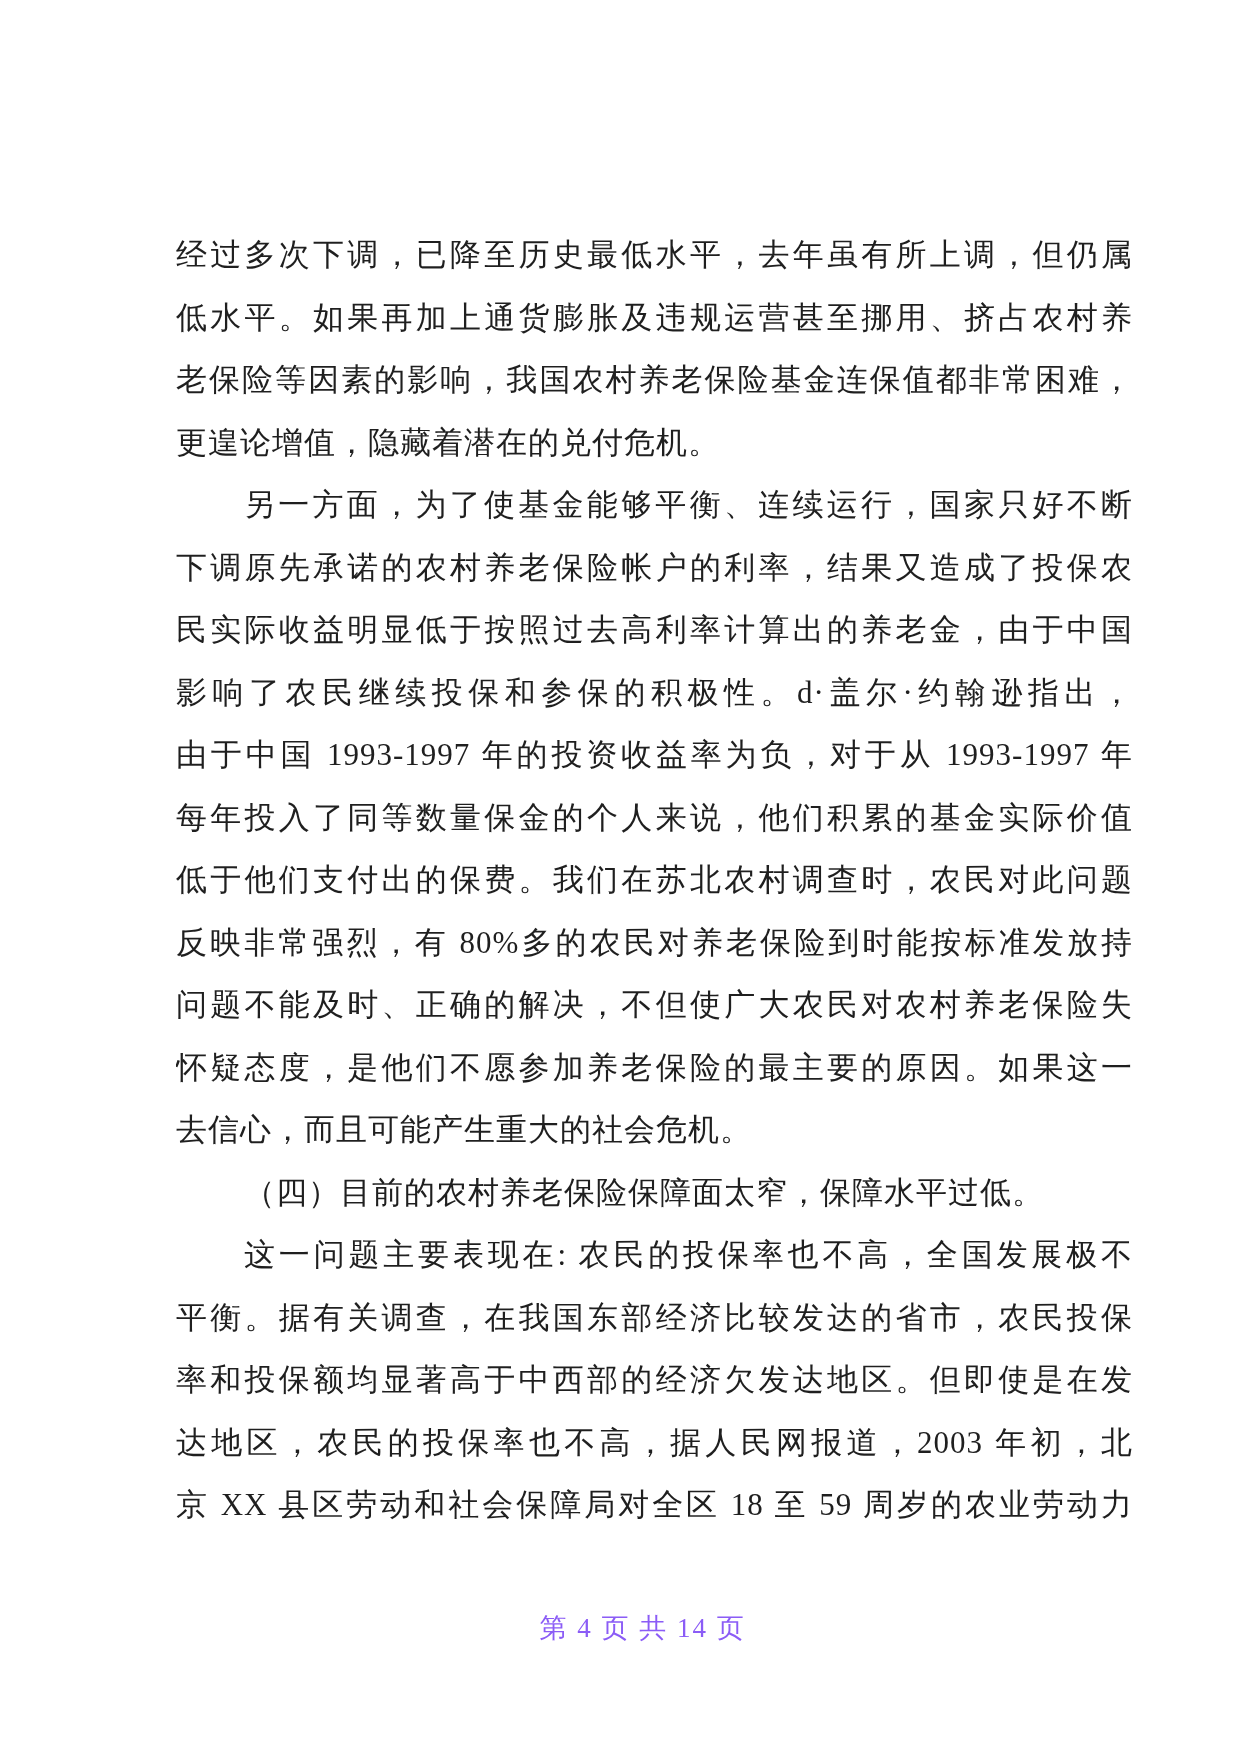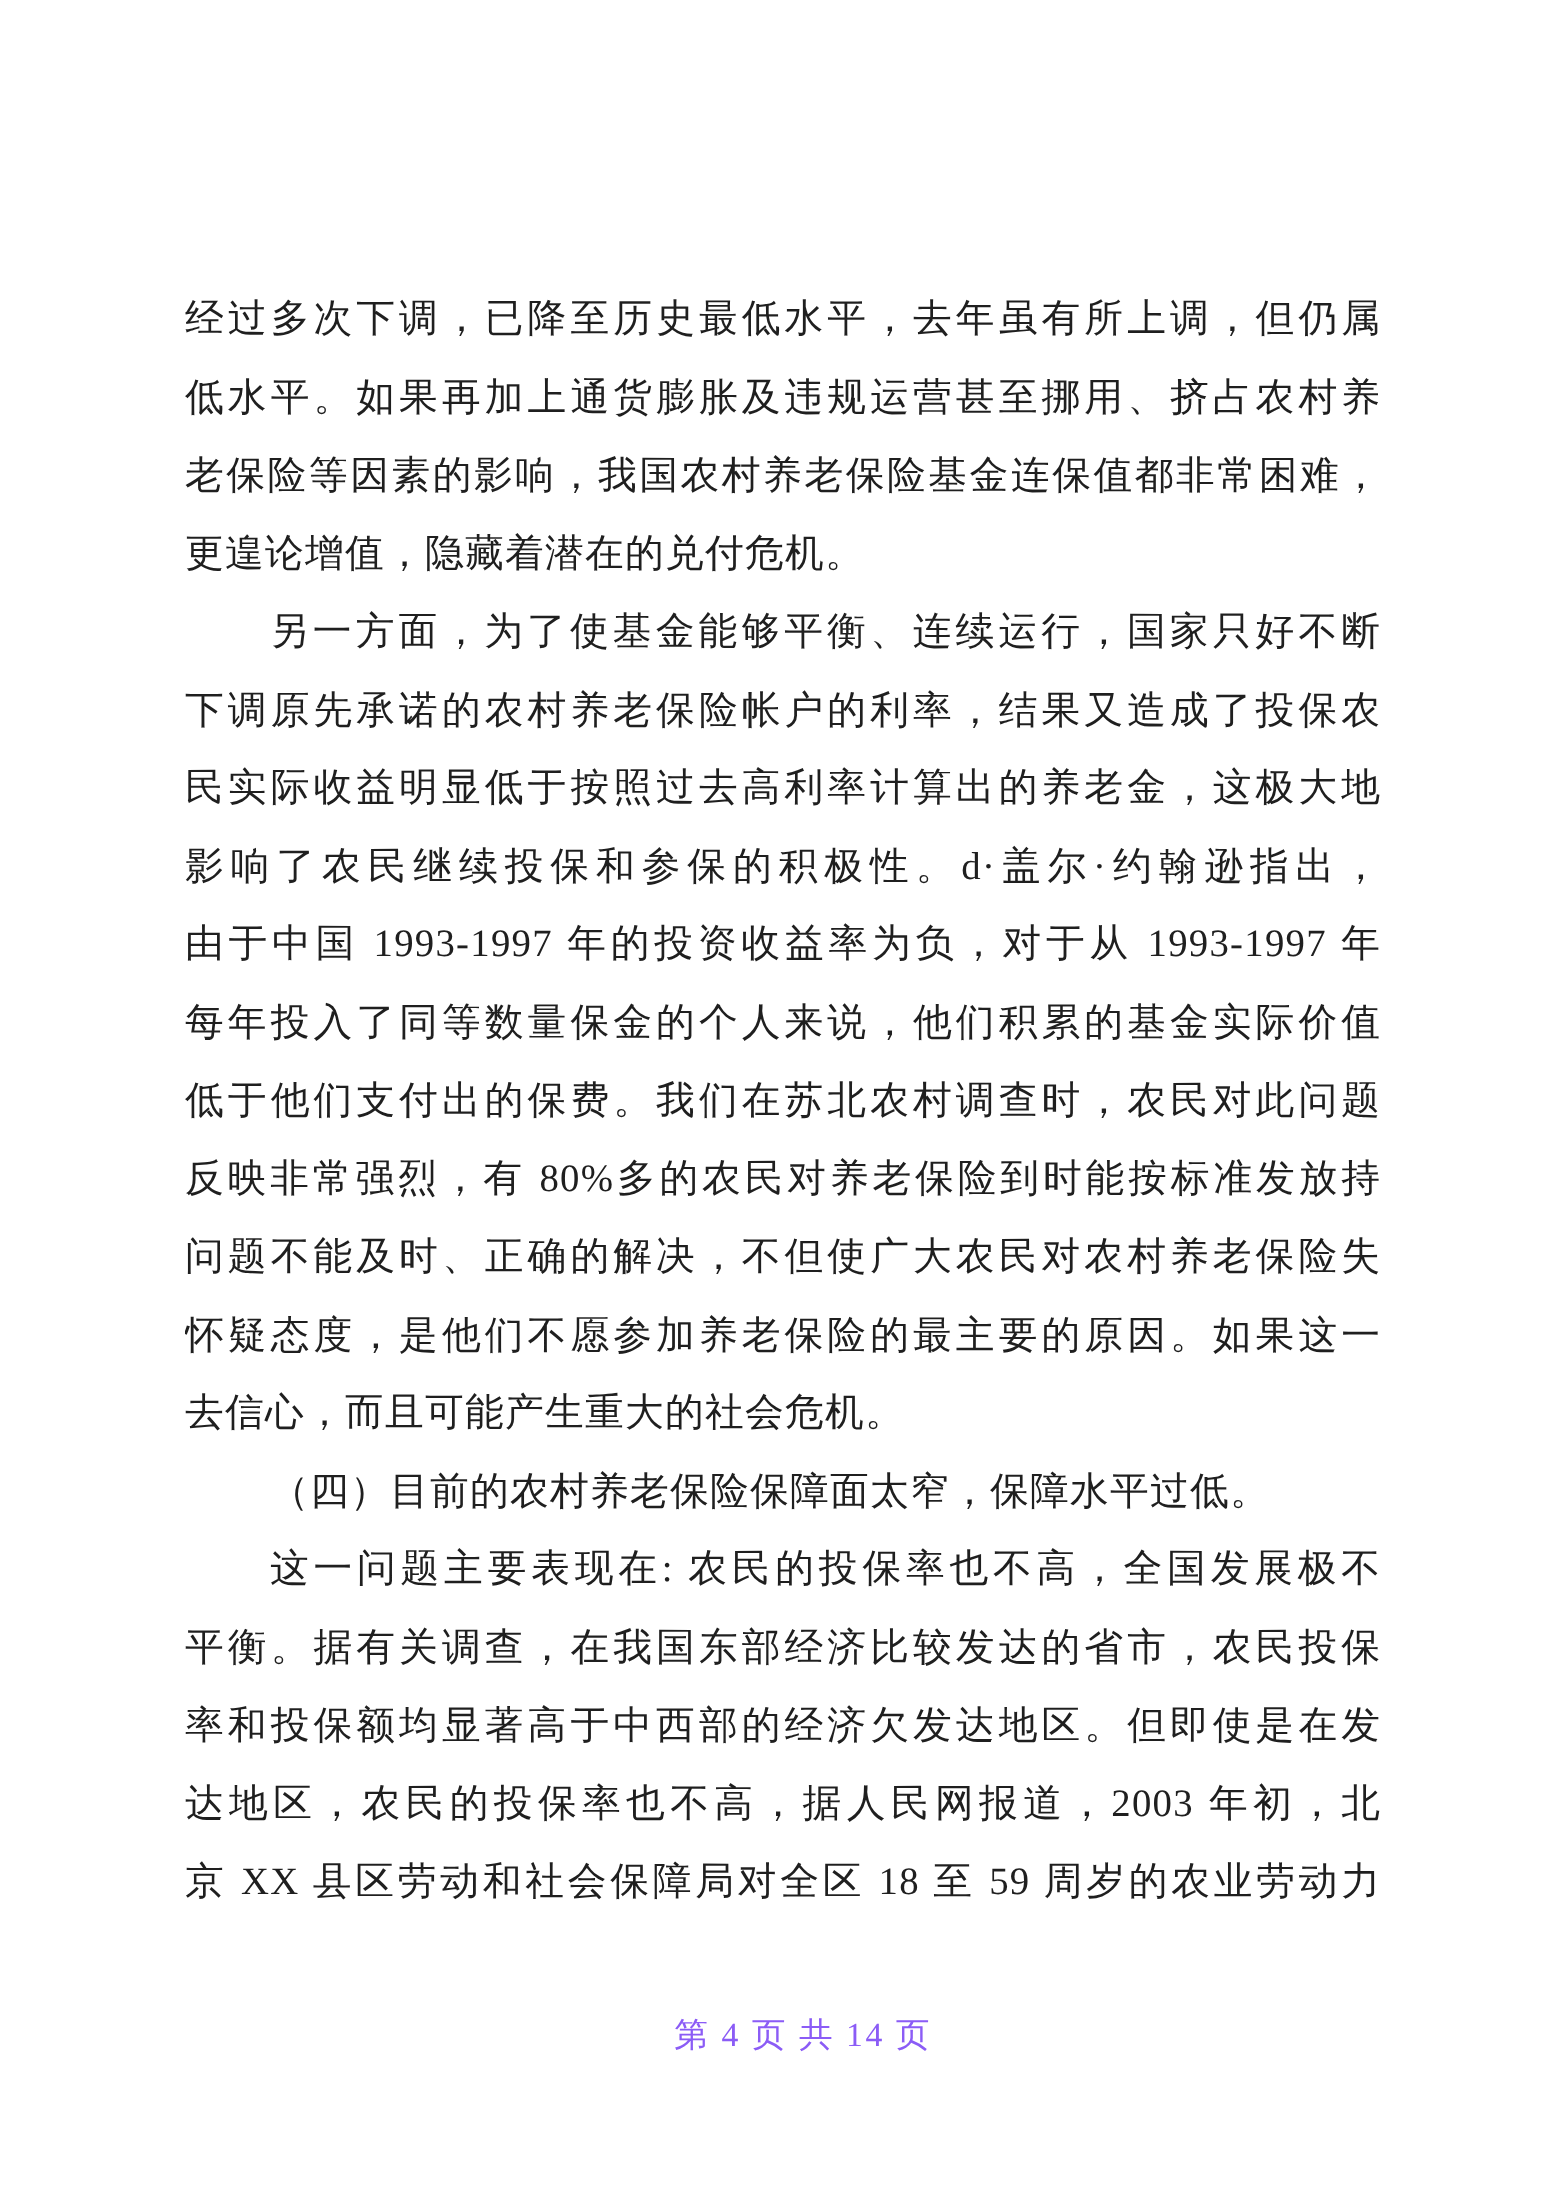--- a/index.html
+++ b/index.html
@@ -12,21 +12,21 @@
     position: relative;
     width: 1241px;
     height: 1754px;
     background: #ffffff;
     overflow: hidden;
     font-family: "Liberation Serif", serif;
     color: #1f1f1f;
   }
   .doc-body {
     position: absolute;
-    left: 148px;
+    left: 176px;
     top: 224px;
     width: 957px;
   }
   .tline {
     height: 62.5px;
     line-height: 62.5px;
     font-size: 31px;
     letter-spacing: 1px;
     color: #1f1f1f;
     text-align: justify;
@@ -60,21 +60,21 @@
 
 <div class="page">
   <div class="doc-body">
 
   <div class="tline">经过多次下调，已降至历史最低水平，去年虽有所上调，但仍属</div>
       <div class="tline">低水平。如果再加上通货膨胀及违规运营甚至挪用、挤占农村养</div>
       <div class="tline">老保险等因素的影响，我国农村养老保险基金连保值都非常困难，</div>
       <div class="tline end">更遑论增值，隐藏着潜在的兑付危机。</div>
       <div class="tline indent">另一方面，为了使基金能够平衡、连续运行，国家只好不断</div>
       <div class="tline">下调原先承诺的农村养老保险帐户的利率，结果又造成了投保农</div>
-      <div class="tline">民实际收益明显低于按照过去高利率计算出的养老金，这极大地</div>
+      <div class="tline">民实际收益明显低于按照过去高利率计算出的养老金，由于中国</div>
       <div class="tline">影响了农民继续投保和参保的积极性。d·盖尔·约翰逊指出，</div>
       <div class="tline">由于中国 1993-1997 年的投资收益率为负，对于从 1993-1997 年</div>
       <div class="tline">每年投入了同等数量保金的个人来说，他们积累的基金实际价值</div>
       <div class="tline">低于他们支付出的保费。我们在苏北农村调查时，农民对此问题</div>
       <div class="tline">反映非常强烈，有 80%多的农民对养老保险到时能按标准发放持</div>
       <div class="tline">问题不能及时、正确的解决，不但使广大农民对农村养老保险失</div>
       <div class="tline">怀疑态度，是他们不愿参加养老保险的最主要的原因。如果这一</div>
       <div class="tline end">去信心，而且可能产生重大的社会危机。</div>
       <div class="tline indent end">（四）目前的农村养老保险保障面太窄，保障水平过低。</div>
       <div class="tline indent">这一问题主要表现在: 农民的投保率也不高，全国发展极不</div>

